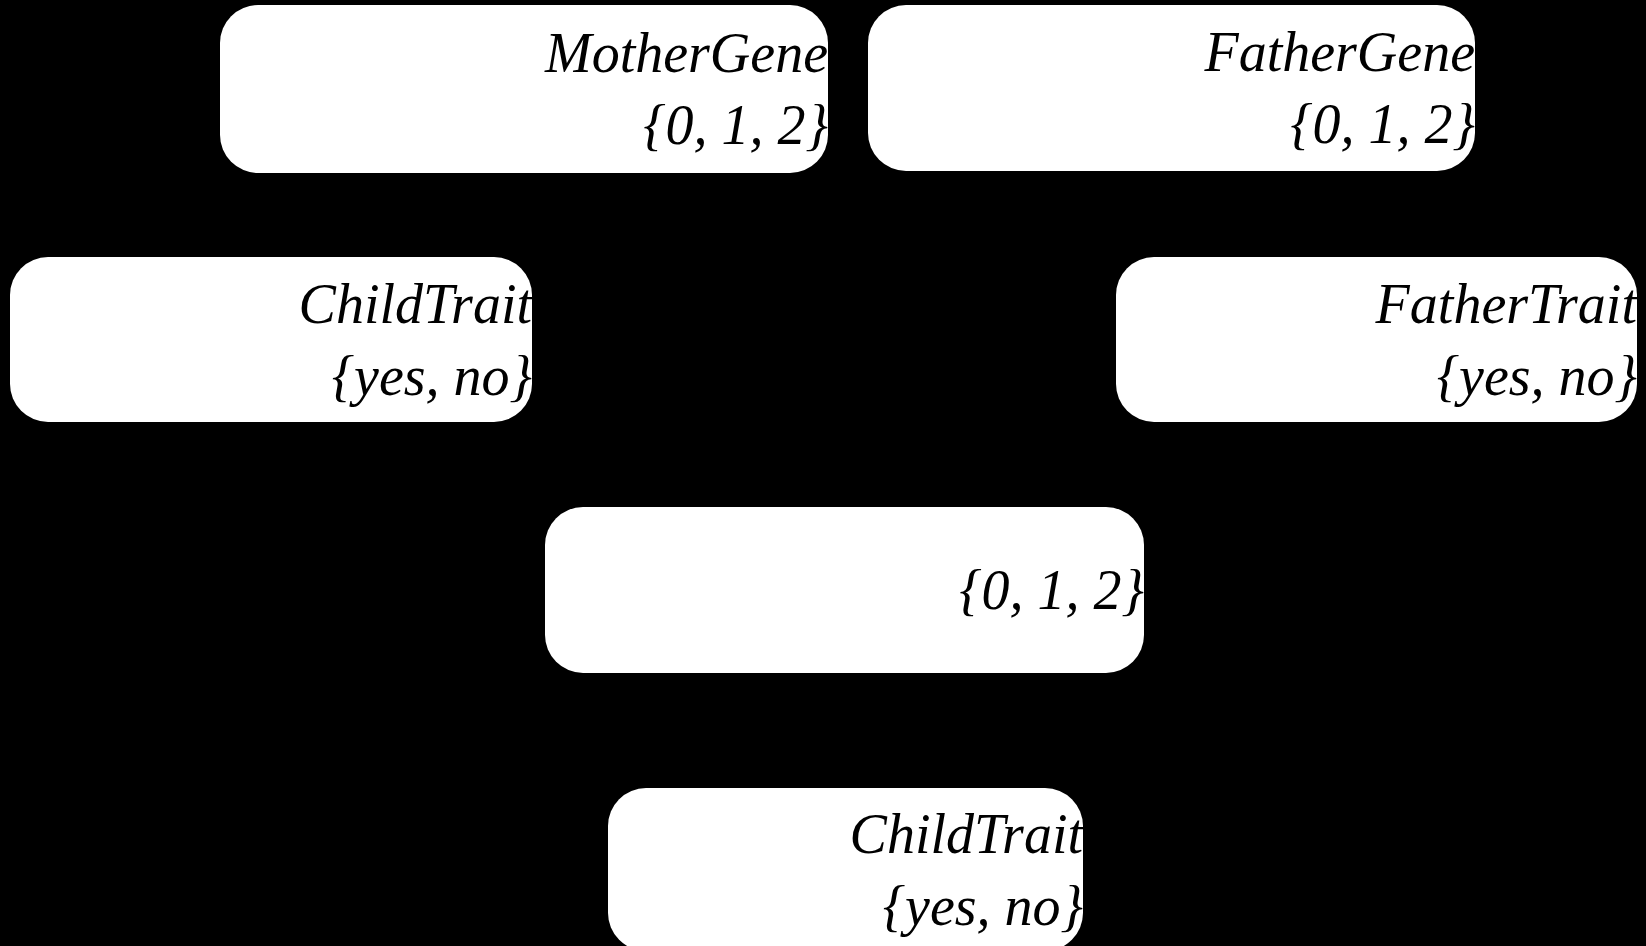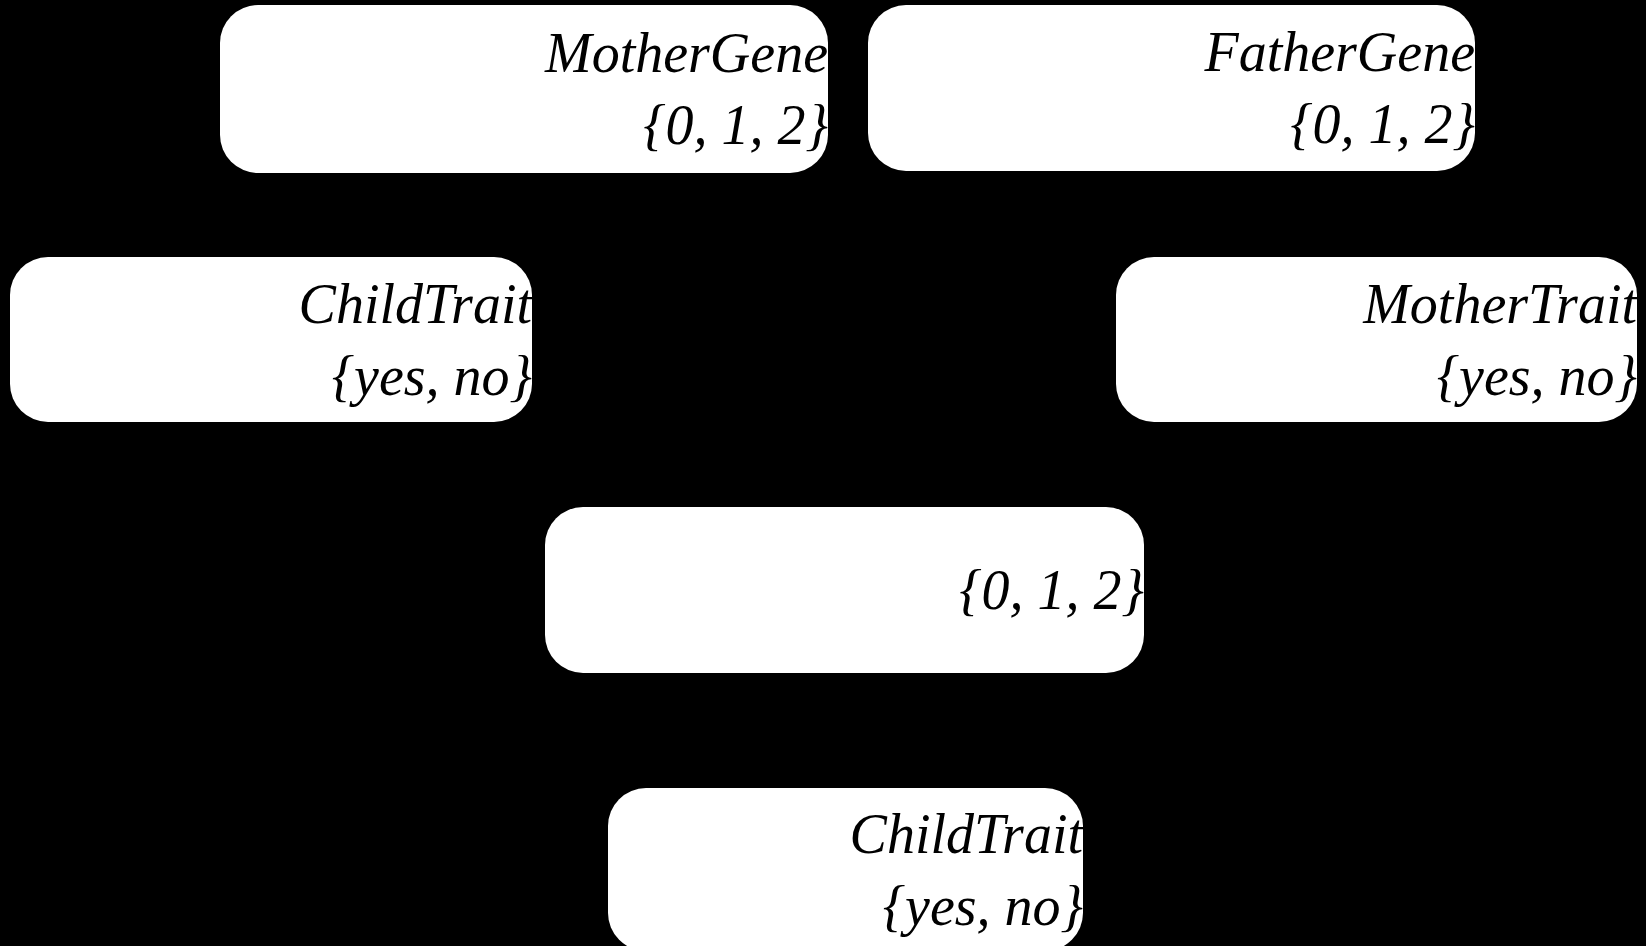--- a/index.html
+++ b/index.html
@@ -56,21 +56,21 @@
     <span class="node-label">FatherGene</span>
     <span class="node-domain">{0, 1, 2}</span>
   </div>
 
   <div class="node" id="node-mother-trait">
     <span class="node-label">ChildTrait</span>
     <span class="node-domain">{yes, no}</span>
   </div>
 
   <div class="node" id="node-father-trait">
-    <span class="node-label">MotherTrait</span>
+    <span class="node-label">FatherTrait</span>
     <span class="node-domain">{yes, no}</span>
   </div>
 
   <div class="node" id="node-child-gene">
     <span class="node-domain">{0, 1, 2}</span>
   </div>
 
   <div class="node" id="node-child-trait">
     <span class="node-label">ChildTrait</span>
     <span class="node-domain">{yes, no}</span>

